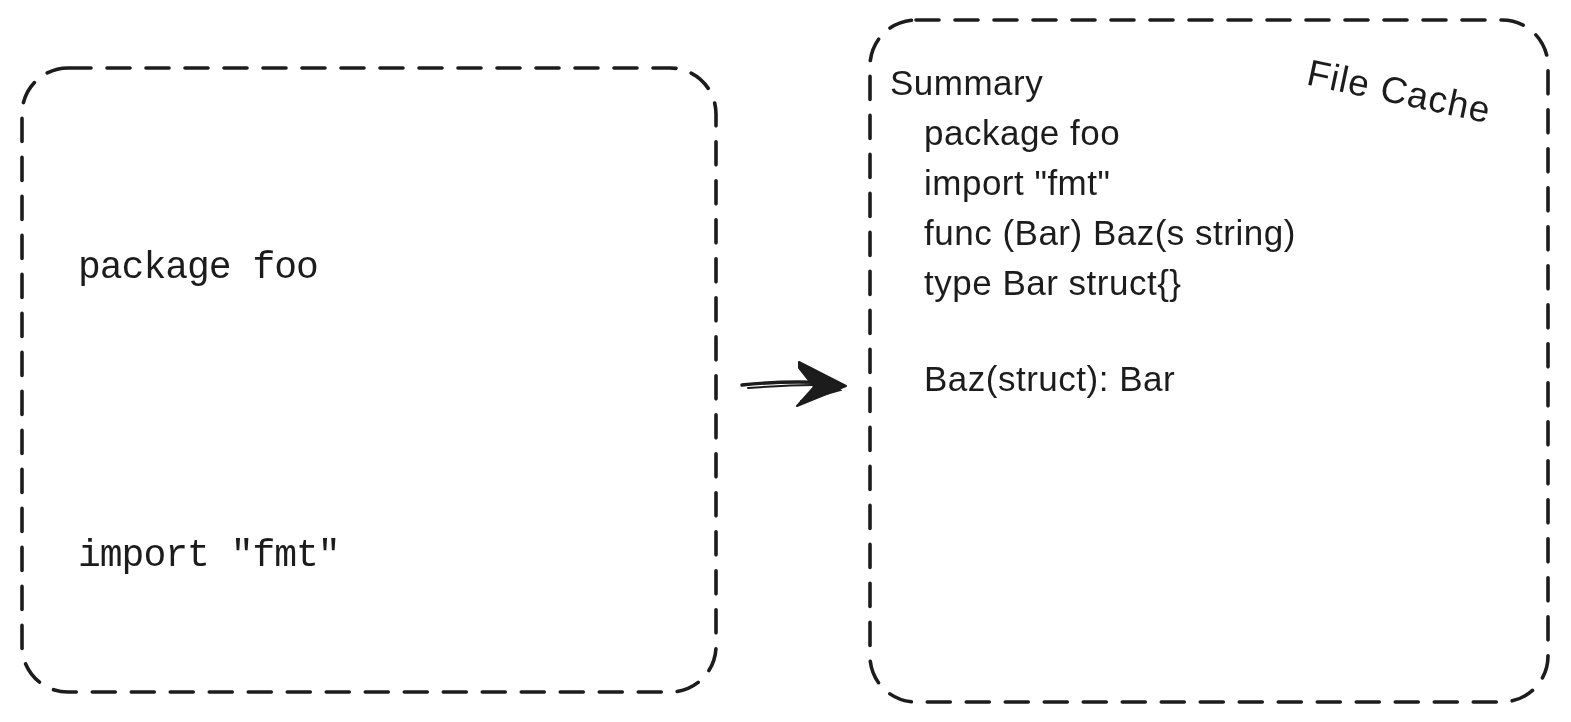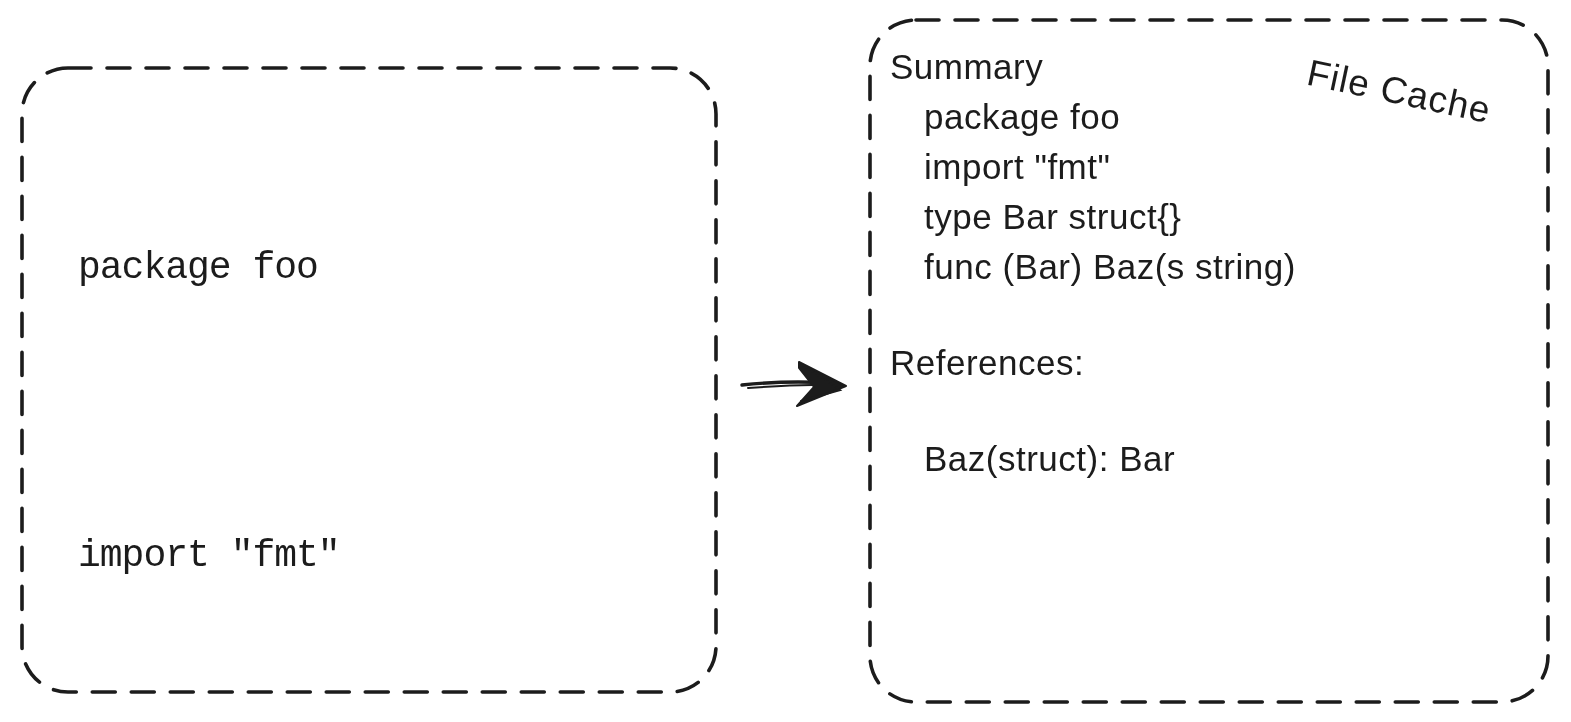--- a/index.html
+++ b/index.html
@@ -46,21 +46,21 @@
     top: 52px;
     font-size: 37px;
     letter-spacing: 1px;
     transform: rotate(12deg);
     transform-origin: left top;
     white-space: nowrap;
   }
   .cache-content {
     position: absolute;
     left: 890px;
-    top: 42px;
+    top: 58px;
     width: 648px;
     font-size: 35px;
     line-height: 50px;
     letter-spacing: 0.5px;
   }
   .cache-section + .cache-section {
     margin-top: 46px;
   }
   .section-heading {
     white-space: nowrap;
@@ -105,27 +105,26 @@
 
   <div class="cache-title">File Cache</div>
 
   <div class="cache-content">
 
     <div class="cache-section">
       <div class="section-heading">Summary</div>
       <div class="section-items">
         <div class="section-item">package foo</div>
         <div class="section-item">import "fmt"</div>
+        <div class="section-item">func (Bar) Baz(s string)</div>
         <div class="section-item">type Bar struct{}</div>
-        <div class="section-item">func (Bar) Baz(s string)</div>
       </div>
     </div>
 
     <div class="cache-section">
-      <div class="section-heading">References:</div>
     </div>
 
     <div class="cache-section">
       <div class="section-items">
         <div class="section-item">Baz(struct): Bar</div>
       </div>
     </div>
 
   </div>
 

